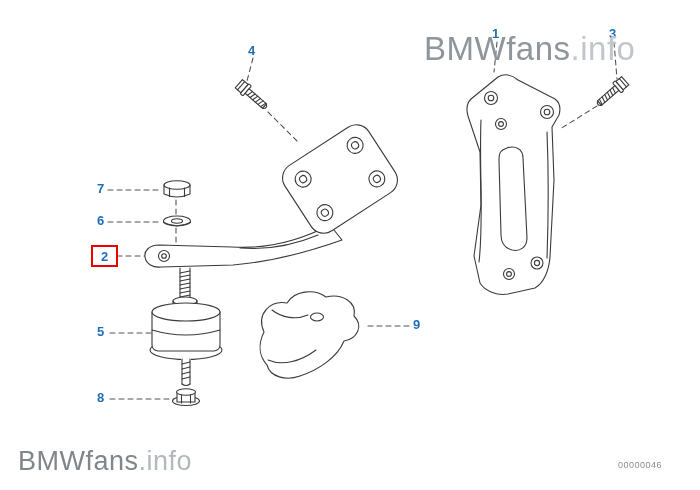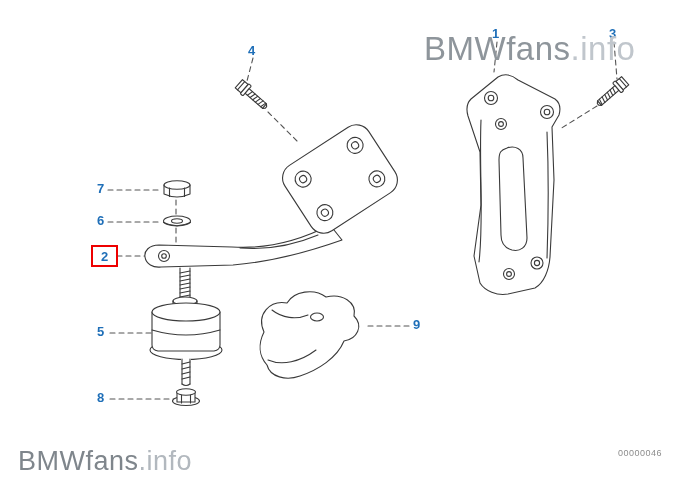--- a/index.html
+++ b/index.html
@@ -18,21 +18,21 @@
   }
   .callout-box .callout{position:static;}
   .watermark{position:absolute;white-space:nowrap;letter-spacing:0.5px;}
   .watermark .brand{color:#8e959b;}
   .watermark .suffix{color:#c0c6cc;}
   .watermark-top{left:424px;top:30px;font-size:33px;}
   .watermark-bottom{left:18px;top:446px;font-size:27px;}
   .watermark-bottom .brand{color:#7f868c;}
   .watermark-bottom .suffix{color:#b2b8be;}
   .diagram-code{
-    position:absolute;right:38px;bottom:32px;font-size:9px;color:#8c8c8c;
+    position:absolute;right:38px;bottom:20px;font-size:9px;color:#8c8c8c;
     letter-spacing:0.5px;
   }
 </style>
 </head>
 <body>
 
 <div class="stage">
 
   <svg class="drawing" width="700" height="490" viewBox="0 0 700 490" fill="none" stroke="#3a3a3a" stroke-width="1.1" stroke-linecap="round" stroke-linejoin="round">
 

